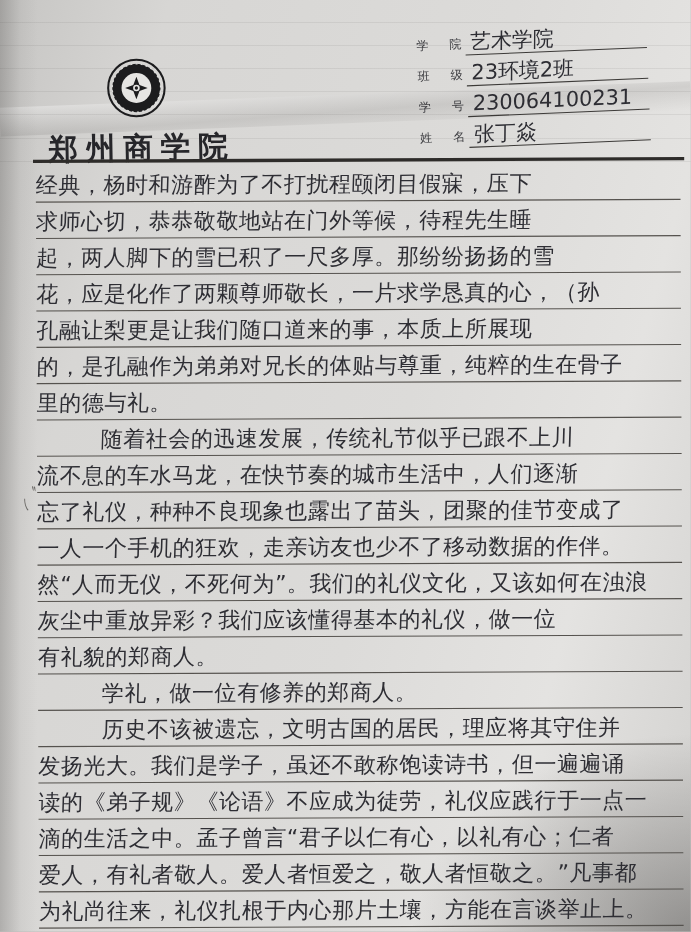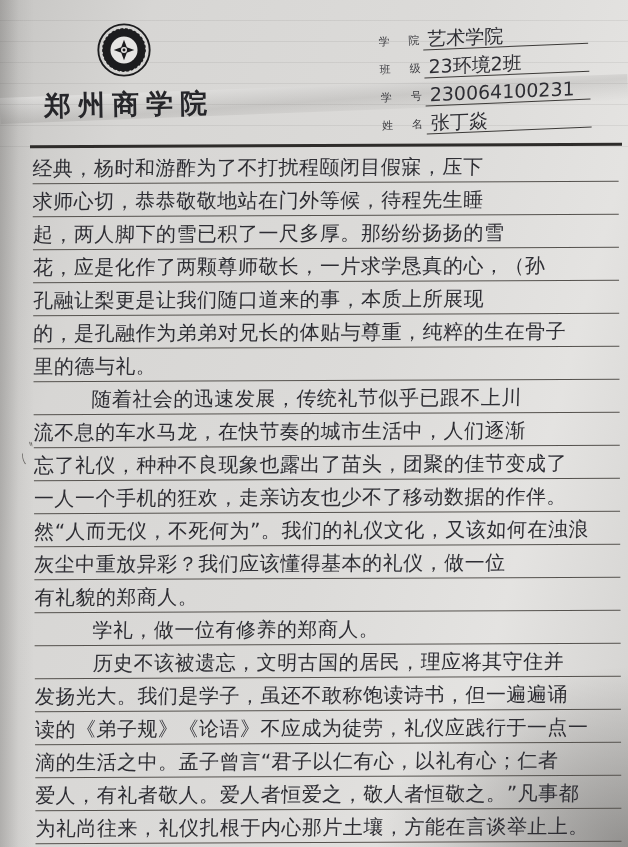--- a/index.html
+++ b/index.html
@@ -26,21 +26,21 @@
   .edge-shade{
     position:absolute;top:0;left:0;width:34px;height:847px;
     background:linear-gradient(90deg, rgba(70,68,66,0.28), rgba(70,68,66,0.06) 55%, rgba(70,68,66,0));
     pointer-events:none;
   }
   
   header{
     position:absolute;left:0;top:0;width:628px;height:148px;
     background:repeating-linear-gradient(to bottom, transparent 0 20px, rgba(90,88,86,0.10) 20px 21px);
   }
-  .brand{position:absolute;left:44px;top:22px;width:230px;}
+  .brand{position:absolute;left:44px;top:52px;width:230px;}
   .logo{display:block;width:56px;height:56px;margin-left:52px;}
   .school-name{
     margin-top:8px;
     font-family:"DejaVu Serif",serif;
     font-weight:bold;font-size:27px;letter-spacing:7px;color:#26262a;
     transform:rotate(-1deg);white-space:nowrap;
   }
   .fields{
     position:absolute;right:38px;top:20px;width:210px;
     transform:rotate(-2.4deg);

